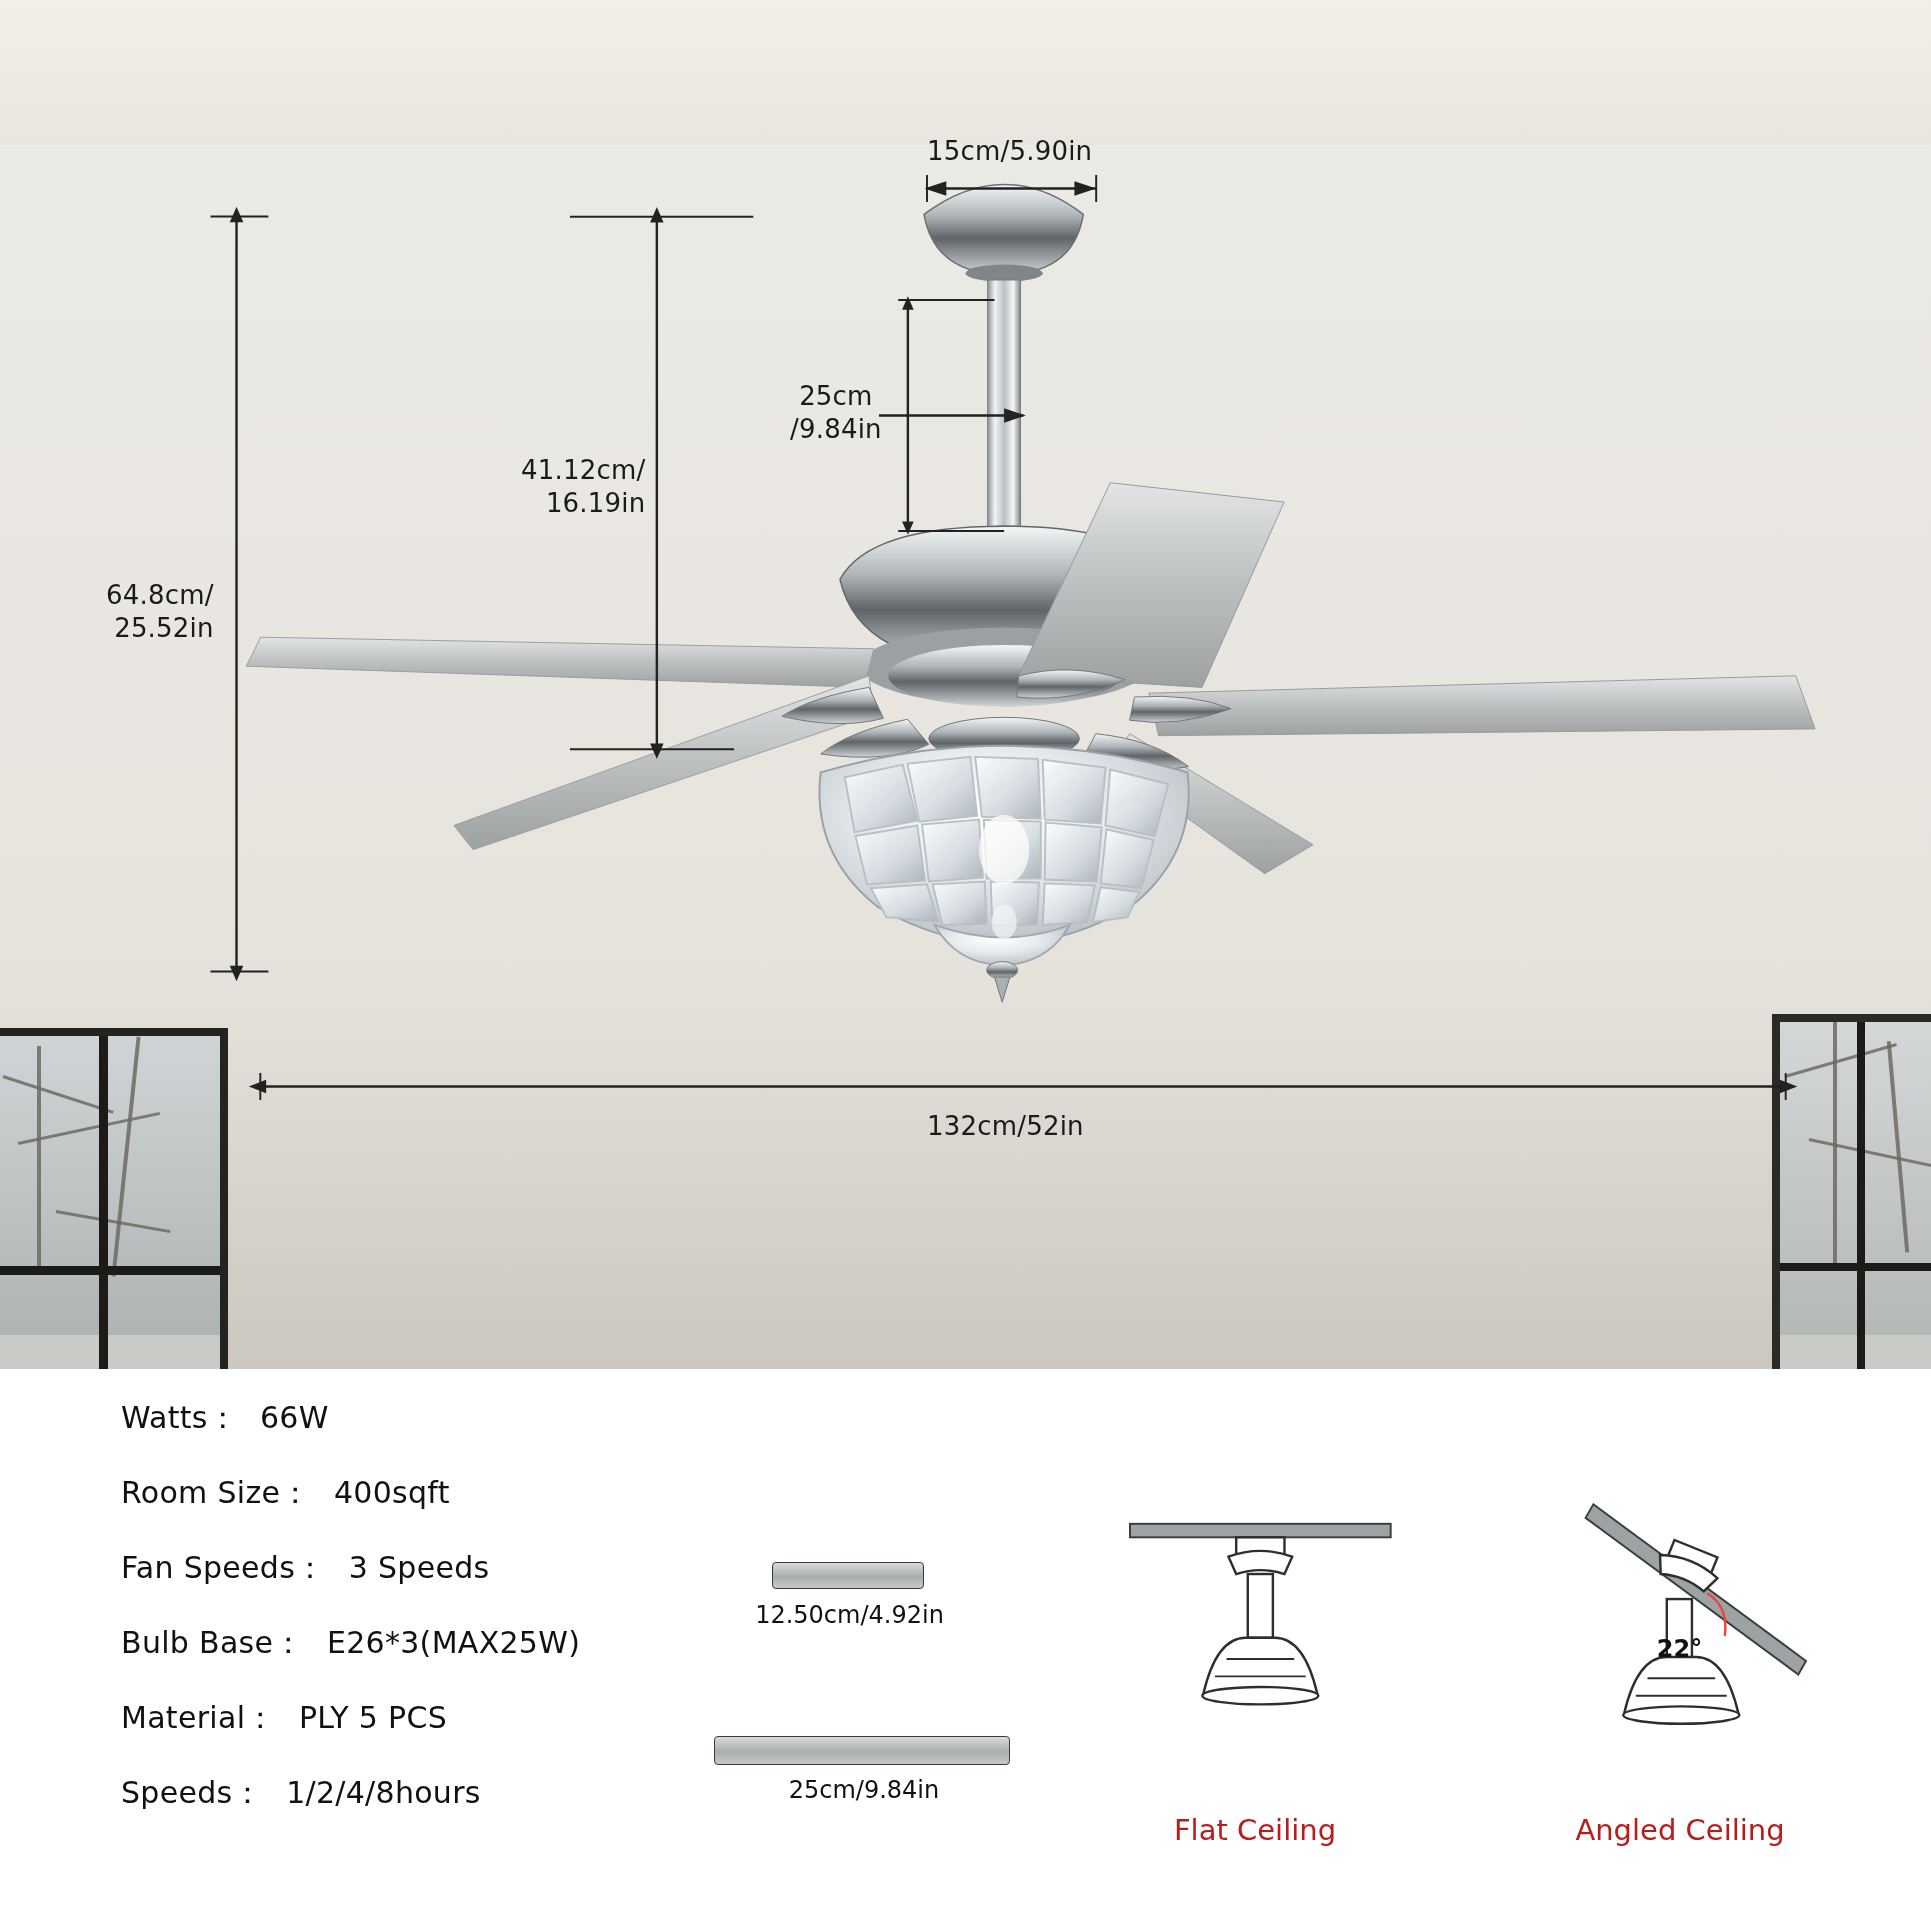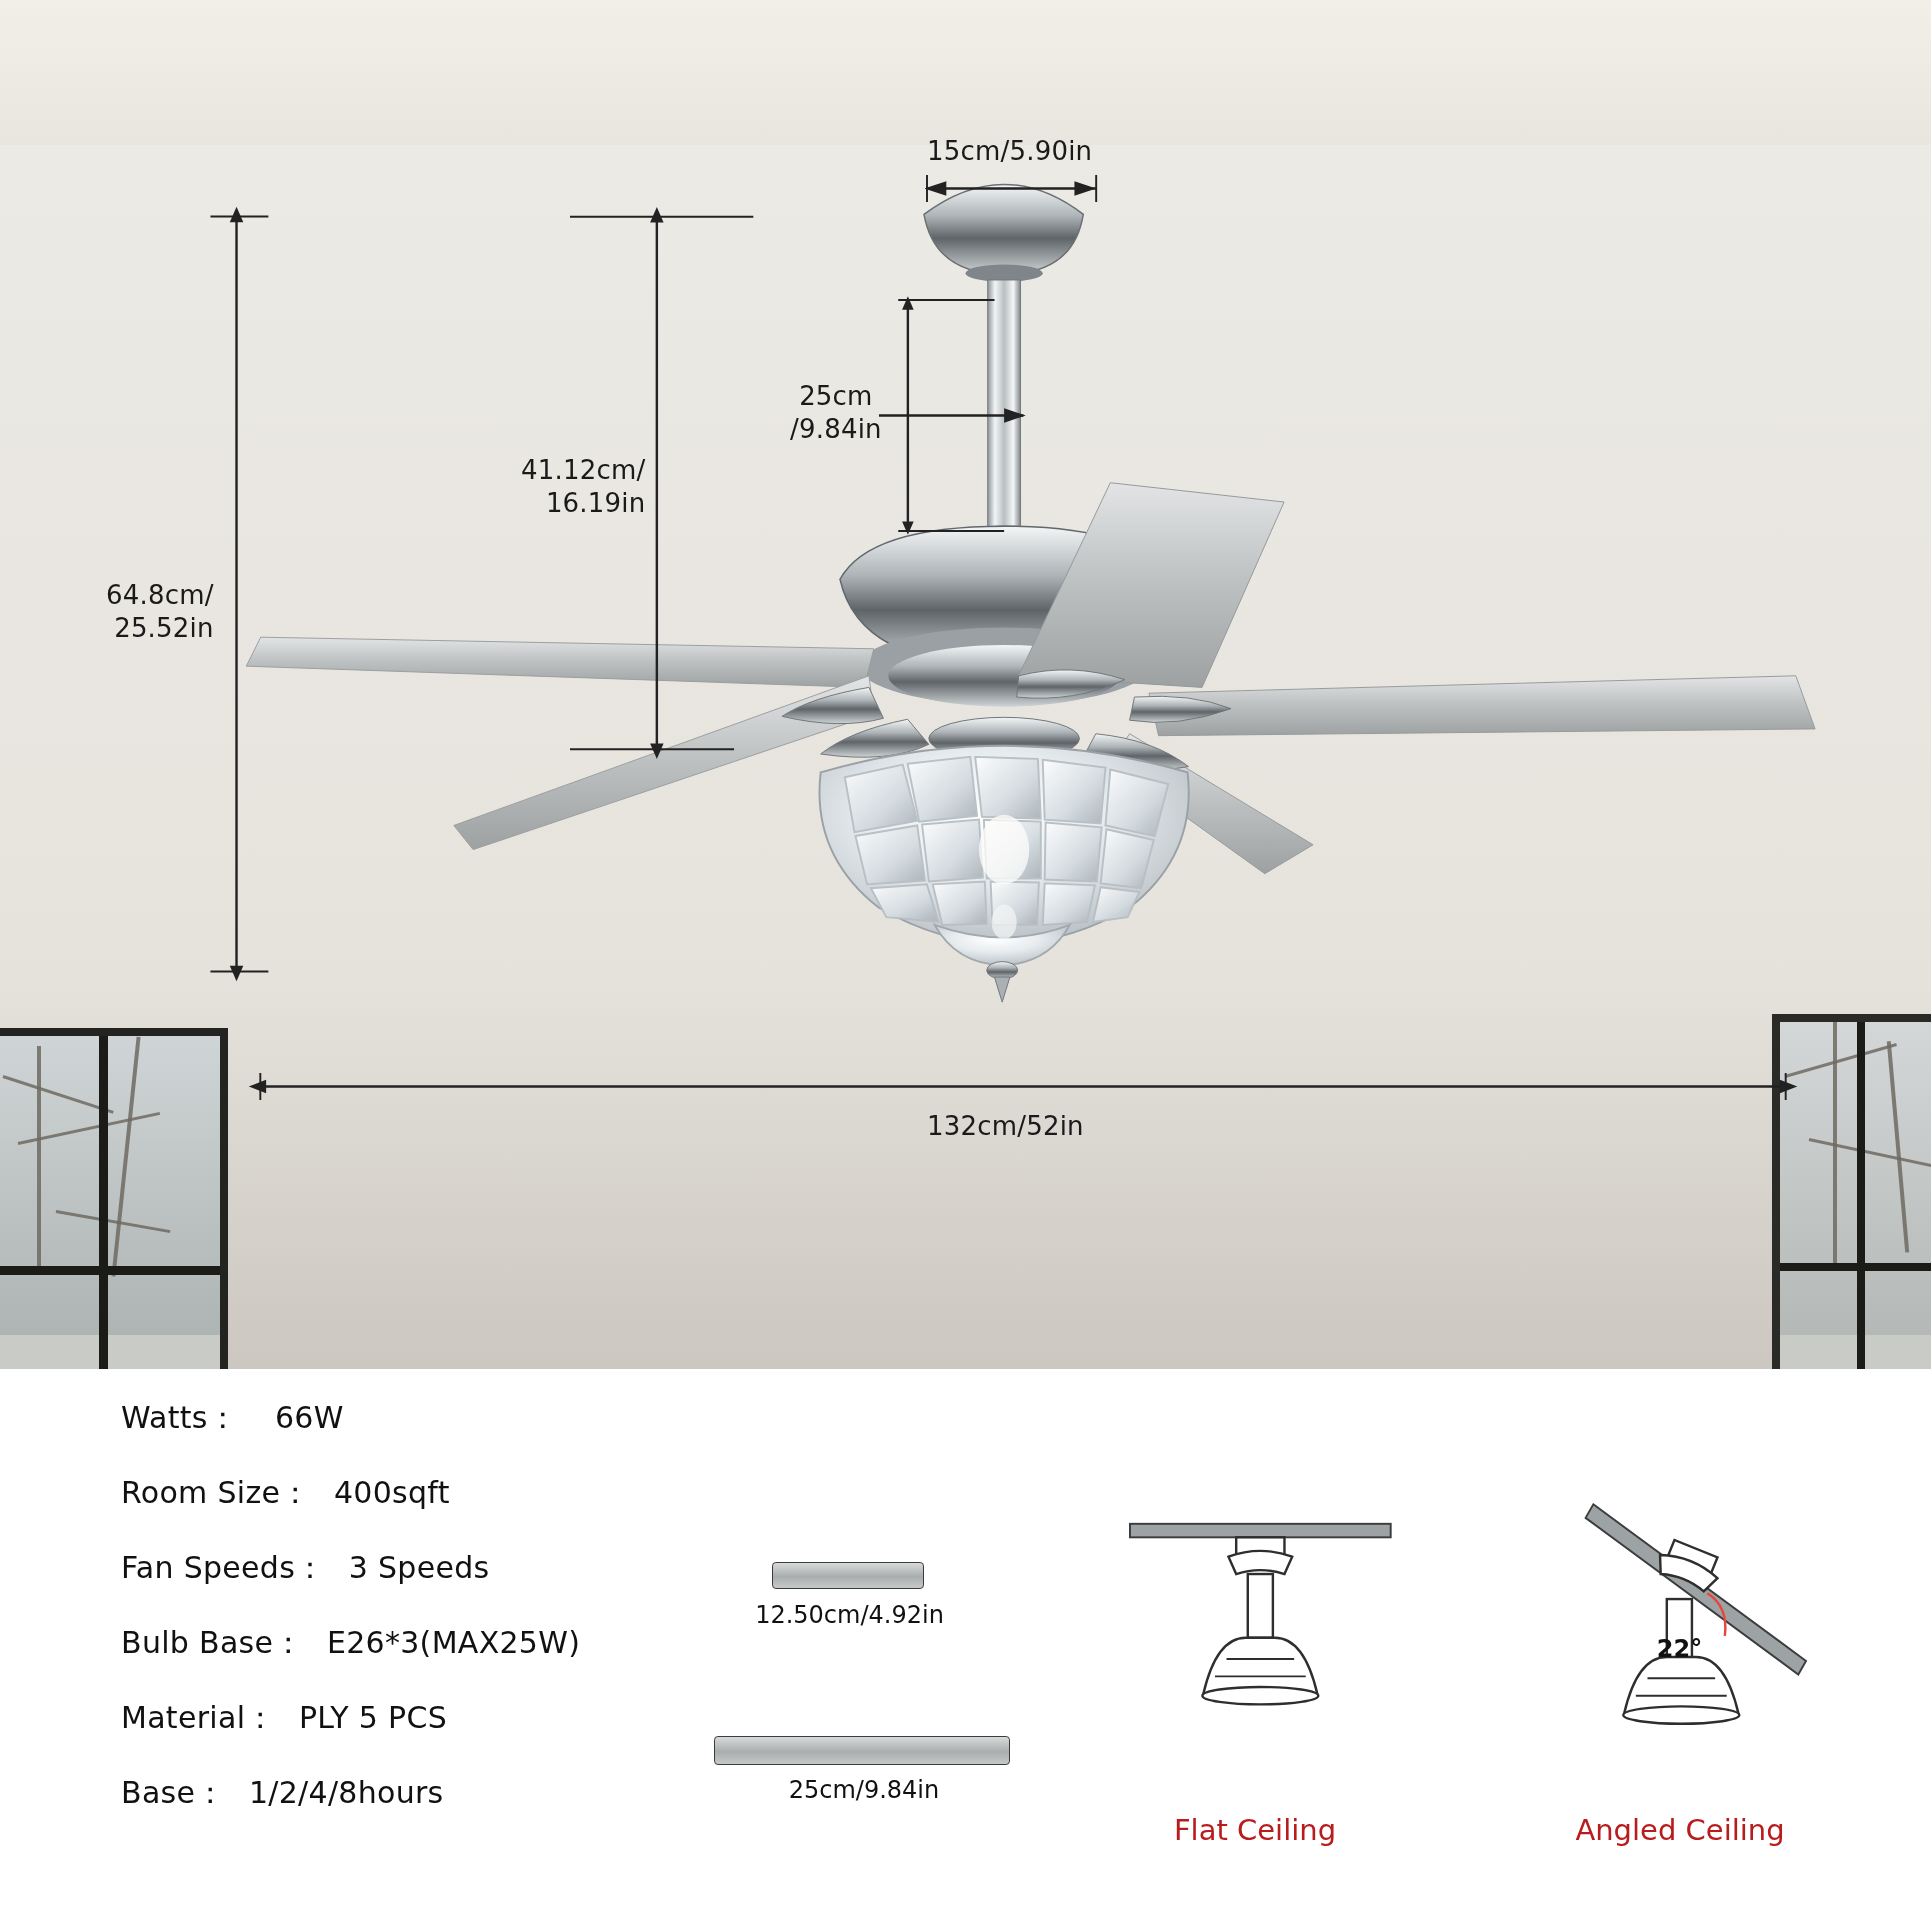--- a/index.html
+++ b/index.html
@@ -214,40 +214,40 @@
       <line x1="1600" y1="6" x2="1600" y2="34" stroke="#222" stroke-width="2"></line>
     </svg>
     <div class="dim-label" style="left:927px;top:1110px;">132cm/52in</div>
   </div>
 
   <div class="specs">
 
     <div class="spec-list">
       <div class="spec-row">
         <span>Watts：</span>
-        <span style="margin-left:27px;">66W</span>
+        <span style="margin-left:12px;">66W</span>
       </div>
       <div class="spec-row">
         <span>Room Size：</span>
         <span style="margin-left:13.5px;">400sqft</span>
       </div>
       <div class="spec-row">
         <span>Fan Speeds：</span>
         <span style="margin-left:13.5px;">3 Speeds</span>
       </div>
       <div class="spec-row">
         <span>Bulb Base：</span>
         <span style="margin-left:13.5px;">E26*3(MAX25W)</span>
       </div>
       <div class="spec-row">
         <span>Material：</span>
         <span style="margin-left:13.5px;">PLY 5 PCS</span>
       </div>
       <div class="spec-row">
-        <span>Base：</span>
+        <span>Speeds：</span>
         <span style="margin-left:13.5px;">1/2/4/8hours</span>
       </div>
     </div>
 
     <div class="rod" style="left:772px;top:193px;width:150px;height:25px;"></div>
     <div class="small-cap" style="left:719px;top:232px;width:261px;">12.50cm/4.92in</div>
 
     <div class="rod" style="left:714px;top:367px;width:294px;height:27px;"></div>
     <div class="small-cap" style="left:724px;top:407px;width:280px;">25cm/9.84in</div>
 

